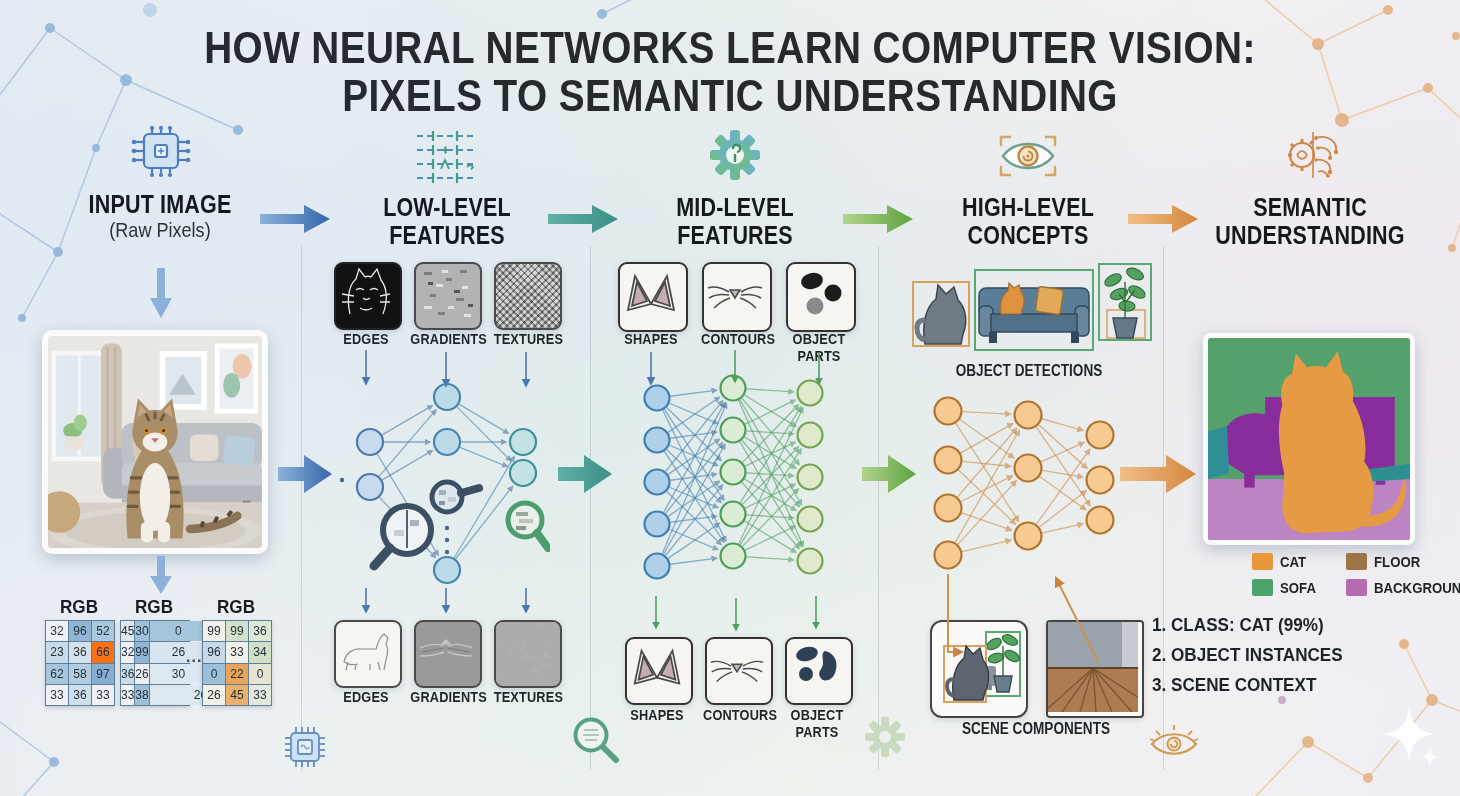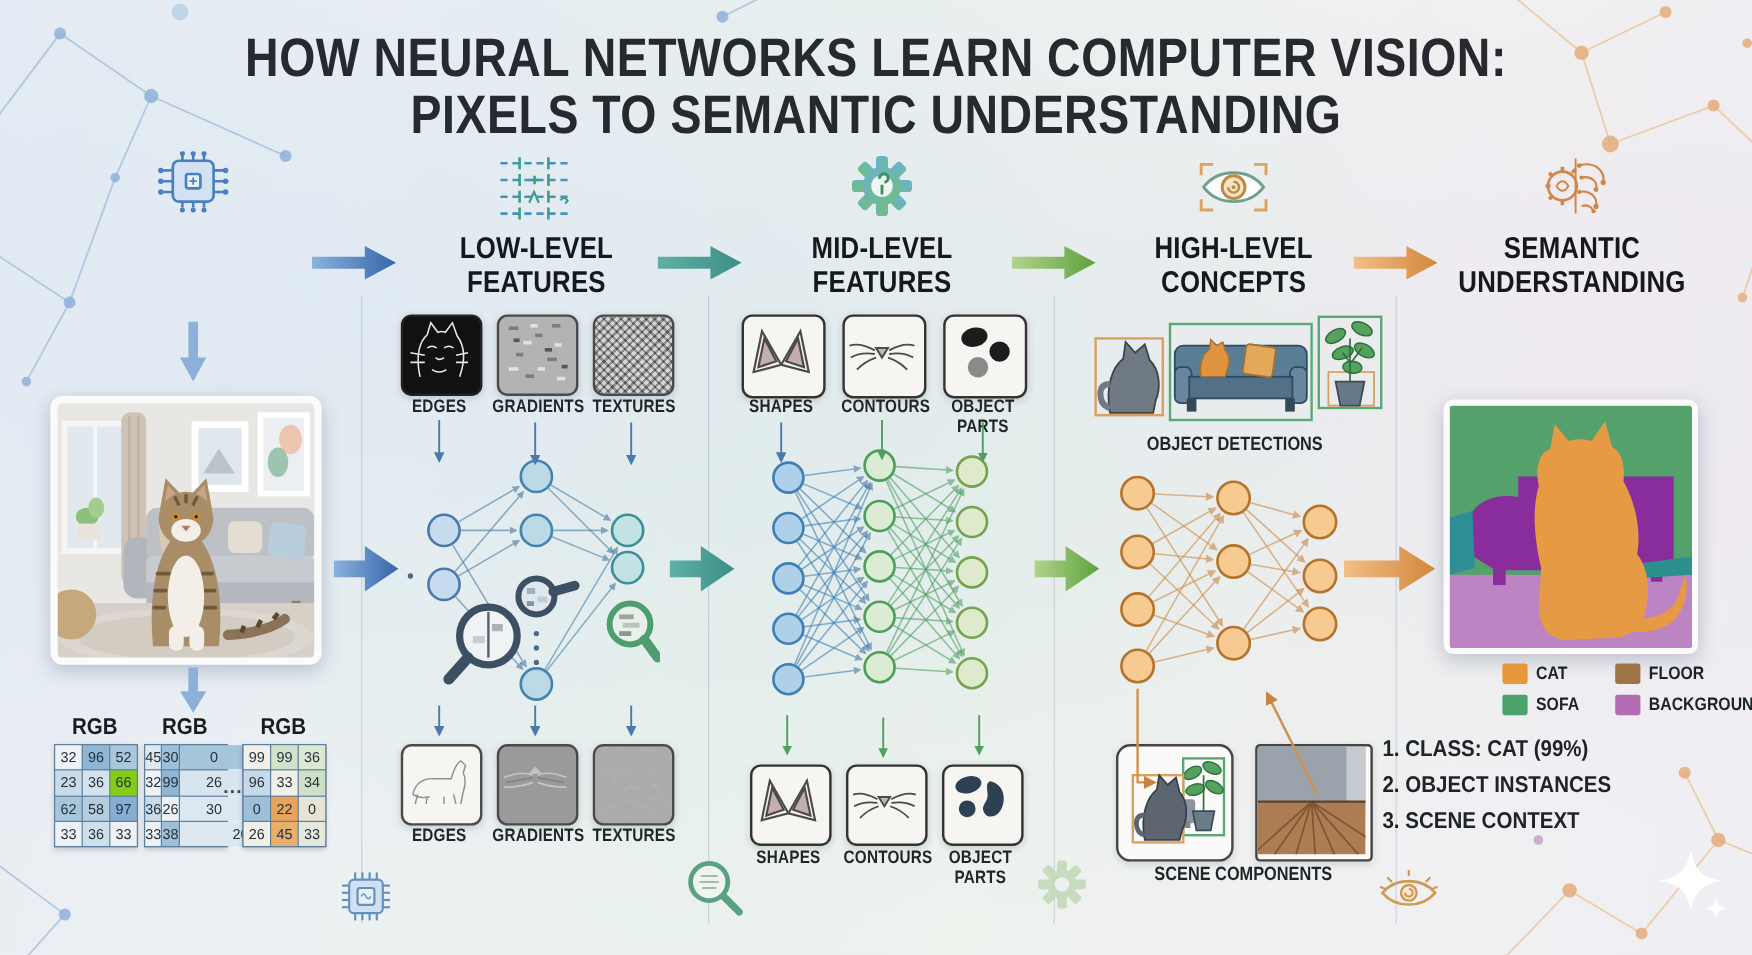--- a/index.html
+++ b/index.html
@@ -241,20 +241,24 @@
       <circle cx="54" cy="26" r="2.2"></circle>
         <circle cx="48" cy="32" r="2"></circle>
         <circle cx="48" cy="46" r="2.2"></circle>
       <circle cx="46" cy="50" r="1.8"></circle>
         <circle cx="34" cy="12" r="2"></circle>
         <circle cx="36" cy="22" r="1.8"></circle>
         <circle cx="34" cy="34" r="1.8"></circle>
     </g>
   </svg>
 
+  <div class="abs" style="left:25px;top:190px;width:270px">
+    <div class="stage-hdr cx">INPUT IMAGE</div>
+    <div class="stage-sub cx">(Raw Pixels)</div>
+  </div>
   <div class="abs" style="left:337px;top:193px;width:220px">
     <div class="stage-hdr cx">LOW-LEVEL</div>
     <div class="stage-hdr cx">FEATURES</div>
   </div>
   <div class="abs" style="left:625px;top:193px;width:220px">
     <div class="stage-hdr cx">MID-LEVEL</div>
     <div class="stage-hdr cx">FEATURES</div>
   </div>
   <div class="abs" style="left:1190px;top:193px;width:240px">
     <div class="stage-hdr cx">SEMANTIC</div>
@@ -343,21 +347,21 @@
 
   <div class="rgb-label abs" style="left:45px;top:596px">RGB</div>
   <div class="rgb-label abs" style="left:120px;top:596px">RGB</div>
   <div class="rgb-label abs" style="left:202px;top:596px">RGB</div>
   <div class="matrix" style="left:45px;top:620px">
       <div class="mcell" style="background: rgb(238, 242, 246);">32</div>
       <div class="mcell" style="background: rgb(143, 182, 212);">96</div>
       <div class="mcell" style="background: rgb(169, 199, 221);">52</div>
       <div class="mcell" style="background: rgb(200, 219, 233);">23</div>
       <div class="mcell" style="background: rgb(212, 226, 238);">36</div>
-      <div class="mcell" style="background: #84cc16;">66</div>
+      <div class="mcell" style="background: #f97316;">66</div>
       <div class="mcell" style="background: rgb(167, 198, 220);">62</div>
       <div class="mcell" style="background: rgb(179, 205, 224);">58</div>
       <div class="mcell" style="background: rgb(134, 174, 208);">97</div>
       <div class="mcell" style="background: rgb(238, 242, 246);">33</div>
       <div class="mcell" style="background: rgb(207, 224, 237);">36</div>
       <div class="mcell" style="background: rgb(238, 242, 246);">33</div>
     </div>
   <div class="matrix" style="left:120px;top:620px">
       <div class="mcell" style="background: rgb(221, 232, 240);">45</div>
       <div class="mcell" style="background: rgb(157, 192, 216);">30</div>

